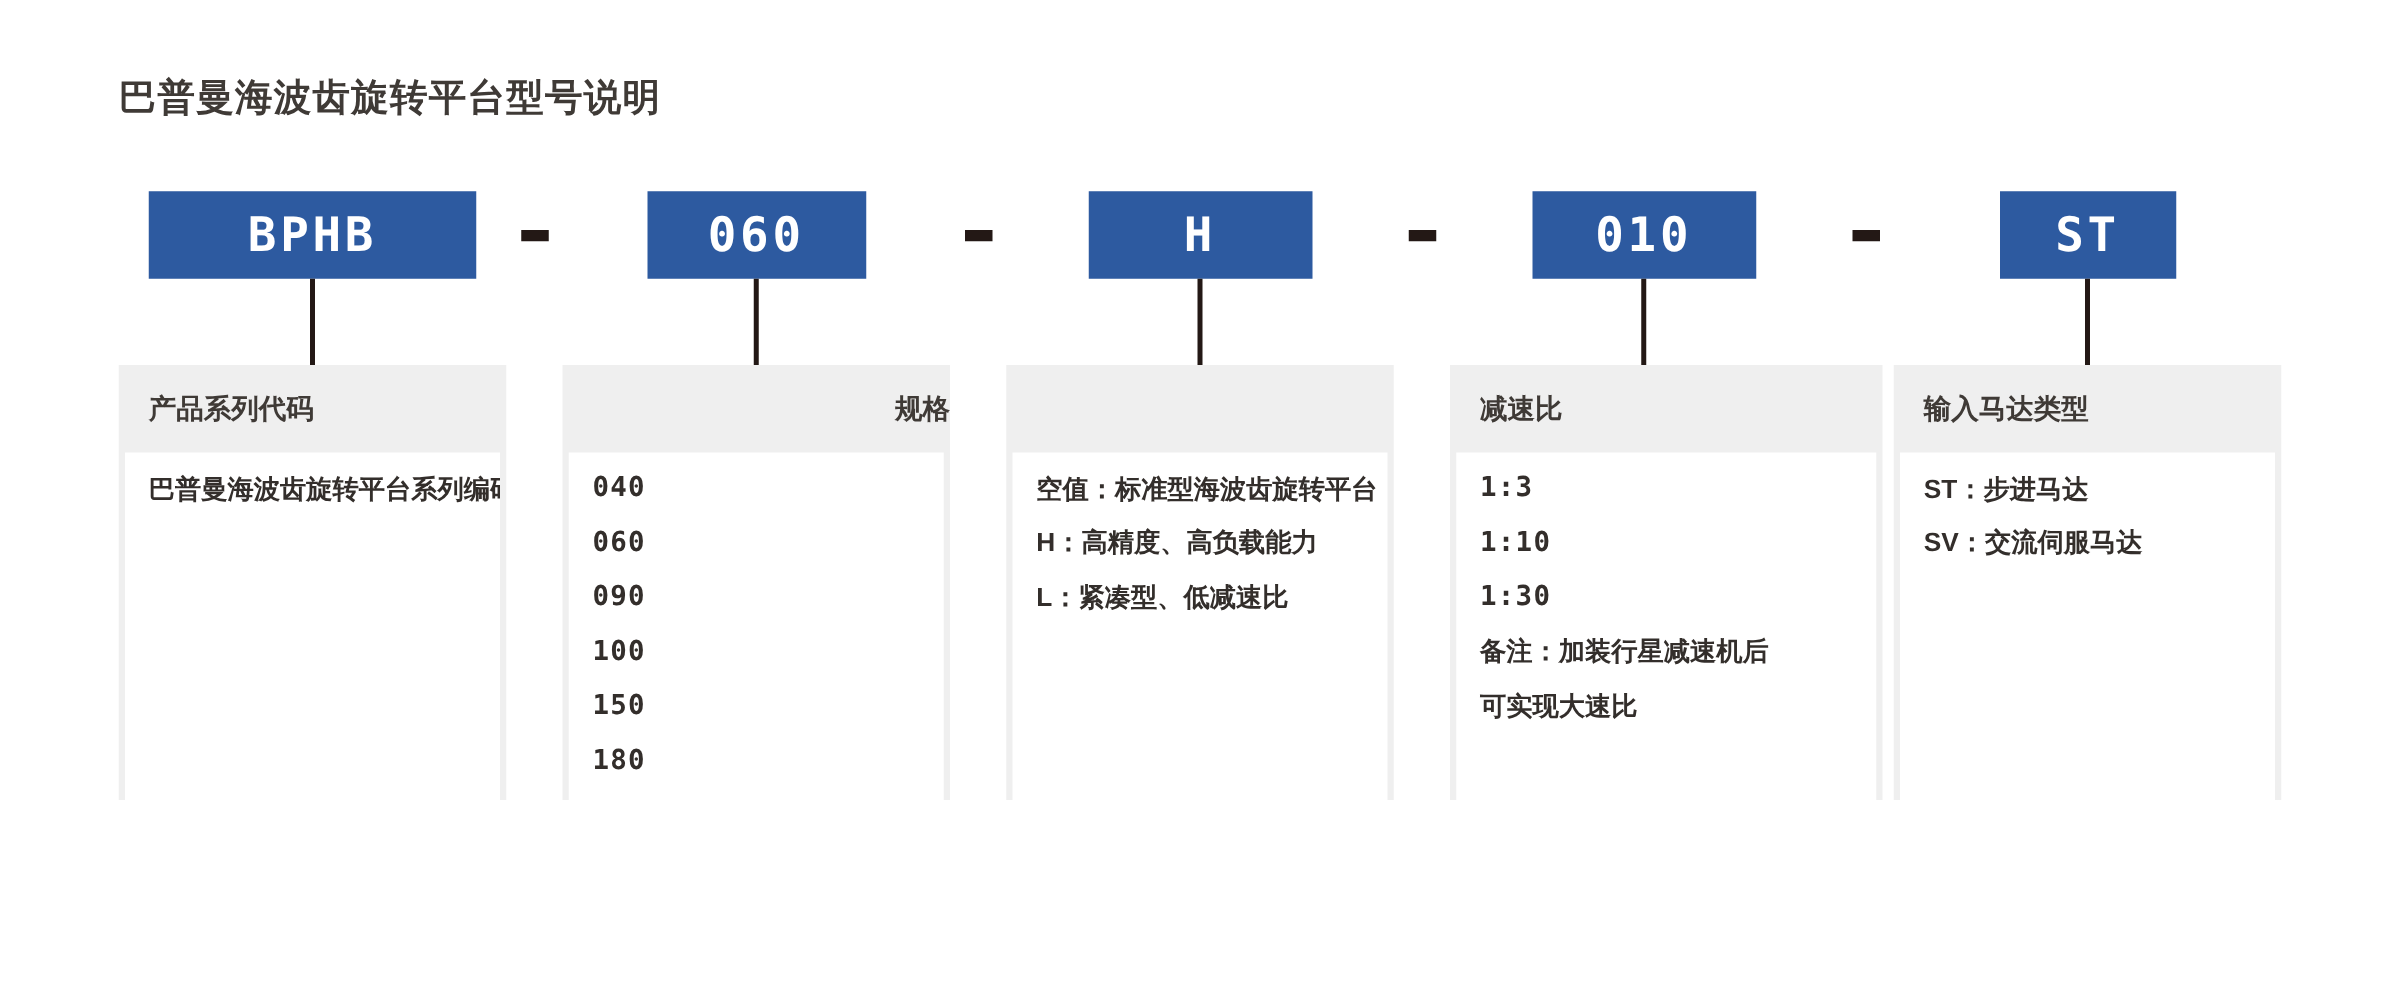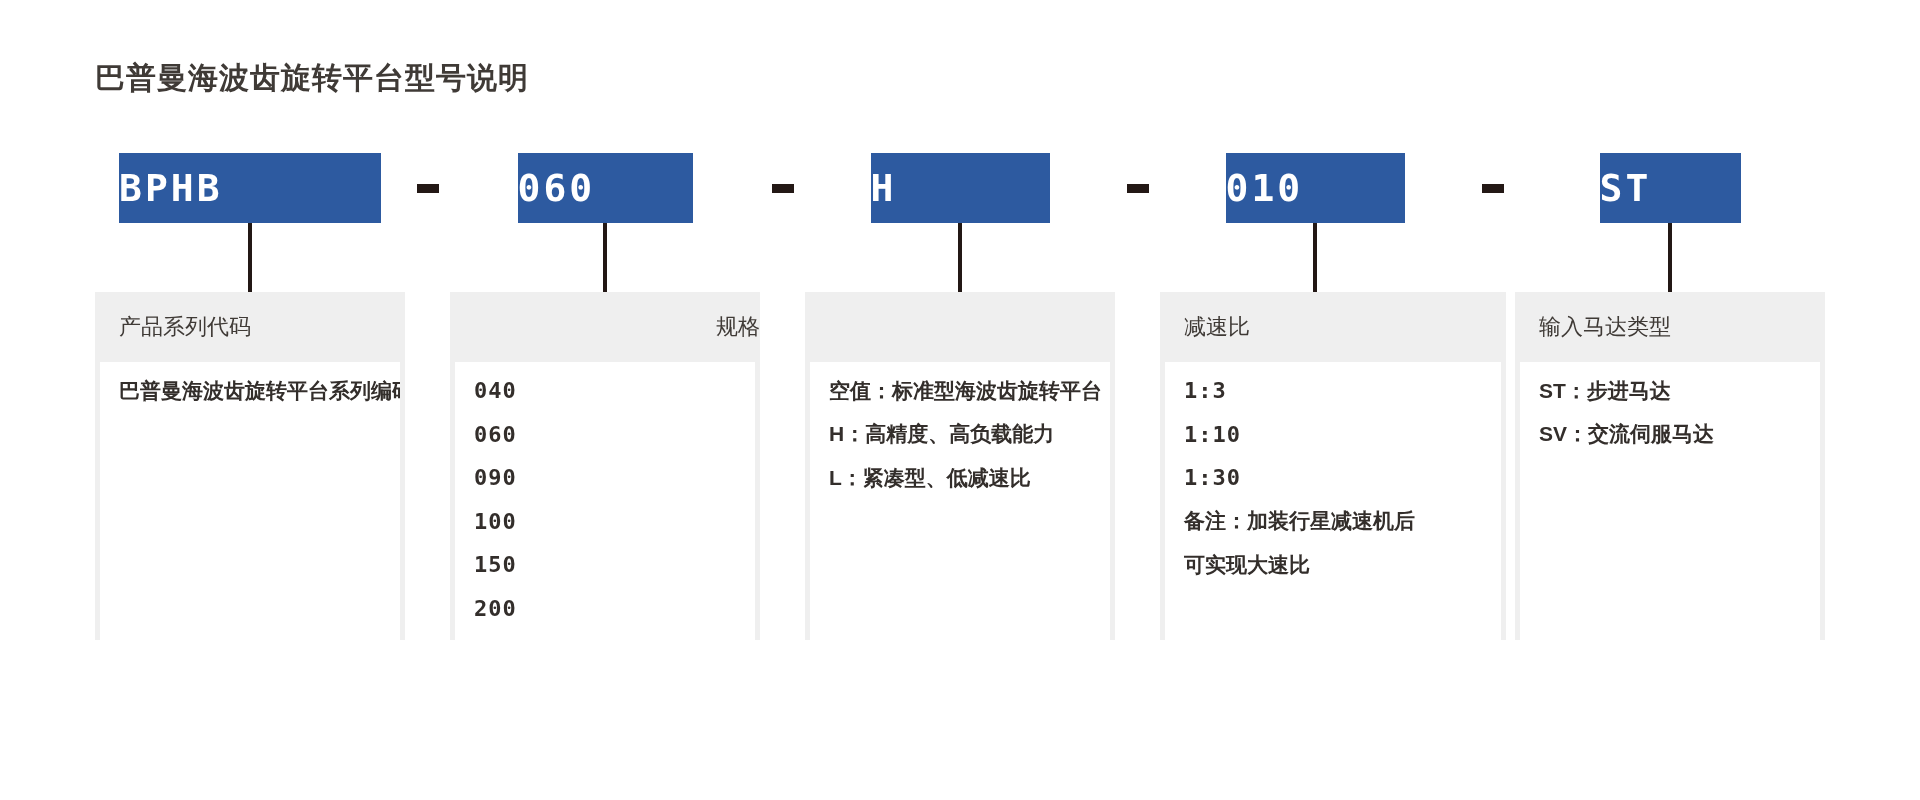--- a/index.html
+++ b/index.html
@@ -6,40 +6,40 @@
   .page{
     position:relative;width:1920px;height:640px;background:var(--bg,#fff);
     font-family:"Liberation Sans","DejaVu Sans",sans-serif;overflow:hidden;
   }
   .page-title{
     position:absolute;left:95px;top:58px;margin:0;
     font-size:30px;font-weight:700;color:var(--text,#3a3532);letter-spacing:1px;
   }
   .code-box{
     position:absolute;top:153px;height:70px;background:var(--accent,#2d5aa0);
-    display:flex;align-items:center;
+    display:flex;align-items:center;justify-content:center;
   }
   .code-box .code{
     font-family:"DejaVu Sans Mono","Liberation Mono",monospace;
     font-weight:700;font-size:38px;color:#ffffff;letter-spacing:3px;
   }
   .dash{
     position:absolute;top:184px;width:22px;height:9px;background:var(--ink,#231815);
   }
   .connector{
     position:absolute;top:223px;width:4px;height:69px;background:var(--ink,#231815);
   }
   .card{
     position:absolute;top:292px;width:310px;height:445px;
     background:var(--frame,#efefef);
   }
   .card-header{
     position:absolute;top:0;left:0;right:0;height:70px;
     line-height:70px;padding-left:24px;box-sizing:border-box;
-    font-size:22px;font-weight:400;color:var(--text,#3f3a36);
+    font-size:22px;font-weight:700;color:var(--text,#3f3a36);
   }
   .card-body{
     position:absolute;top:70px;left:5px;right:5px;bottom:5px;
     background:#ffffff;padding:7px 0 0 19px;box-sizing:border-box;overflow:hidden;
   }
   .card-line{
     height:43.5px;display:flex;align-items:center;
     font-size:21px;font-weight:700;color:var(--text-strong,#332e2b);
     white-space:nowrap;
   }
@@ -73,20 +73,21 @@
     </div>
     <div class="connector" style="left: 603px;"></div>
     <div class="card" style="left: 450px; text-align: right;">
       <div class="card-header">规格</div>
       <div class="card-body">
             <div class="card-line num">040</div>
             <div class="card-line num">060</div>
             <div class="card-line num">090</div>
             <div class="card-line num">100</div>
             <div class="card-line num">150</div>
+            <div class="card-line num">180</div>
             <div class="card-line num">200</div>
           </div>
     </div>
   </div>
 <div class="dash" aria-label="-" style="left: 771.5px;"></div>
   <div>
     <div class="code-box" style="left: 870.5px; width: 179px;">
       <span class="code">H</span>
     </div>
     <div class="connector" style="left: 958px;"></div>

